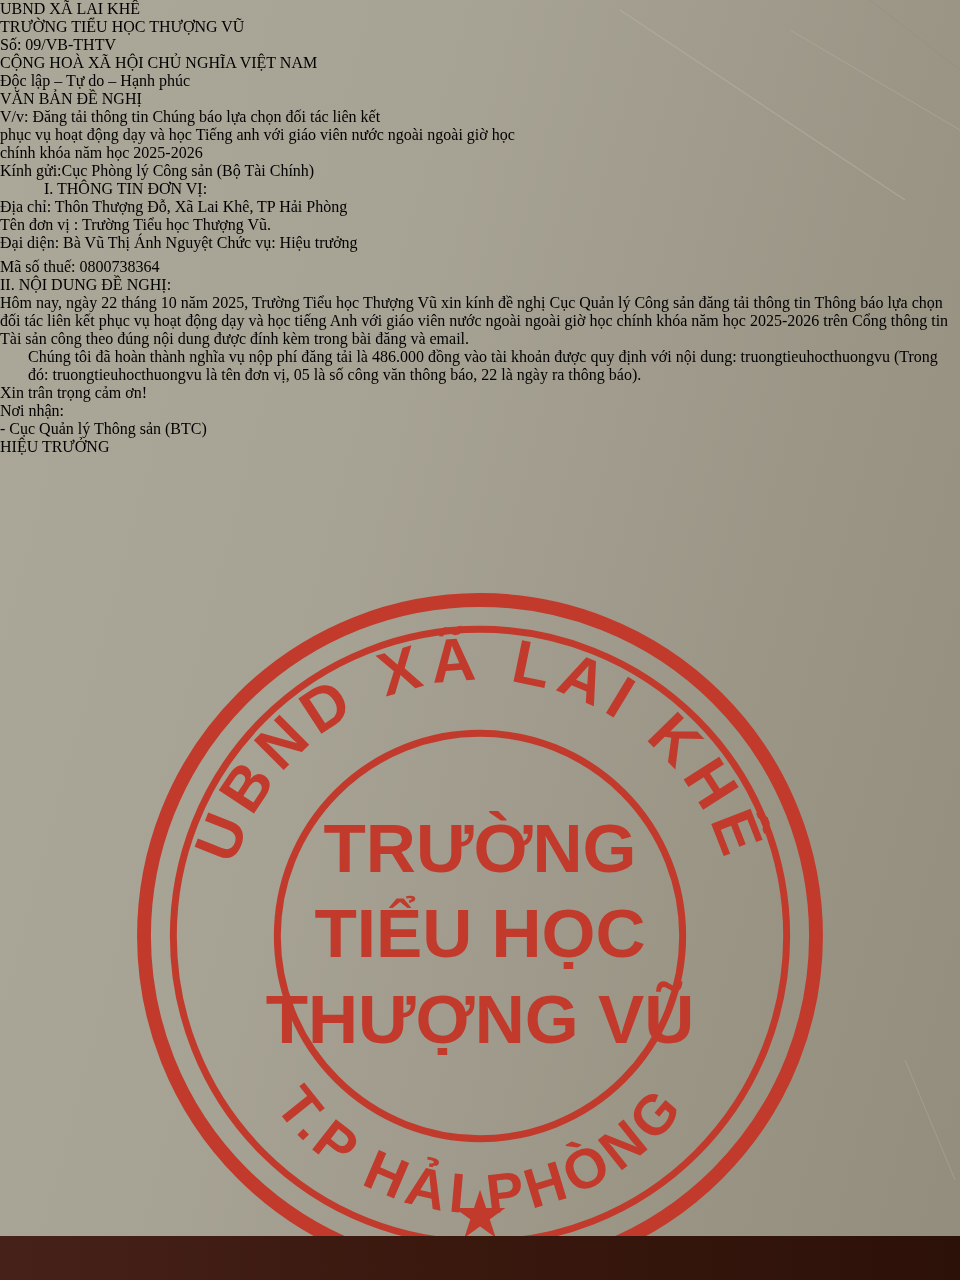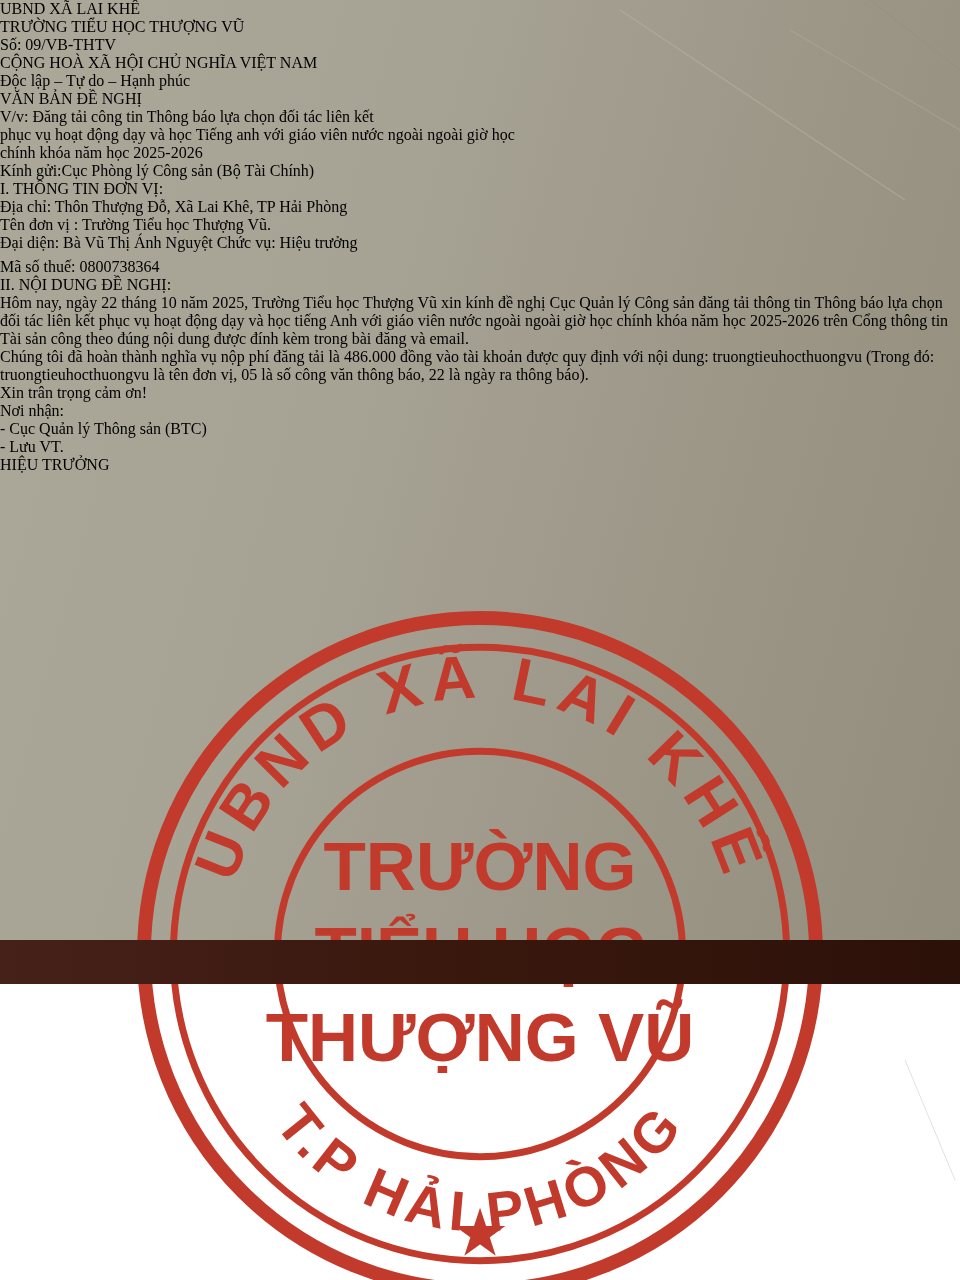--- a/index.html
+++ b/index.html
@@ -1,19 +1,19 @@
 <!DOCTYPE html>
 <html><head>
 <meta charset="utf-8">
 <style>
   * { margin:0; padding:0; box-sizing:border-box; }
   html,body { width:960px; height:1280px; }
   body { font-family:"Liberation Serif", serif; overflow:hidden; }
 
-  .scene { position:relative; width:960px; height:984px;
+  .scene { position:relative; width:960px; height:1280px;
            background:linear-gradient(105deg,#aba899 0%,#a6a294 38%,#9c9687 70%,#938d7d 100%); }
 
   .desk-scratches { position:absolute; inset:0; pointer-events:none; }
   .table-edge { position:absolute; left:0; bottom:0; width:960px; height:44px;
                 background:linear-gradient(90deg,#46211a 0%,#3a180e 45%,#2c1109 100%); }
   .wall-strip { position:absolute; right:0; top:1035px; width:32px; height:205px;
                 background:linear-gradient(180deg,#b0a archivio;  }
   
   .wall-strip { position:absolute; right:0; top:1035px; width:30px; height:200px;
                 background:linear-gradient(180deg,#b2aa96,#a89f8a); opacity:.85; }
@@ -100,52 +100,51 @@
       <div class="blk hR center">
         <div class="l1 nowrap">CỘNG HOÀ XÃ HỘI CHỦ NGHĨA VIỆT NAM</div>
         <div class="l2 nowrap">Độc lập – Tự do – Hạnh phúc</div>
         <div class="rule"></div>
       </div>
 
       
       <div class="blk titleBlk center">
         <div class="doc-title nowrap">VĂN BẢN ĐỀ NGHỊ</div>
         <div class="subj">
-          <div class="nowrap">V/v: Đăng tải công tin Thông báo lựa chọn đối tác liên kết</div>
+          <div class="nowrap">V/v: Đăng tải thông tin Chúng báo lựa chọn đối tác liên kết</div>
           <div class="nowrap">phục vụ hoạt động dạy và học Tiếng anh với giáo viên nước ngoài ngoài giờ học</div>
           <div class="nowrap">chính khóa năm học 2025-2026</div>
         </div>
       </div>
 
       
       <div class="blk salut nowrap">
         <span class="lbl">Kính gửi:</span><span>Cục Phòng lý Công sản (Bộ Tài Chính)</span>
       </div>
 
       
-      <div class="blk h1 nowrap" style="left:207px; top:404px;">I. THÔNG TIN ĐƠN VỊ:</div>
+      <div class="blk h1 nowrap" style="left:207px; top:404px;padding-left:44px;">I. THÔNG TIN ĐƠN VỊ:</div>
       <div class="blk fld nowrap" style="left:199px; top:461px;">Địa chỉ: Thôn Thượng Đỗ, Xã Lai Khê, TP Hải Phòng</div>
       <div class="blk fld nowrap" style="left:205px; top:432px;">Tên đơn vị : Trường Tiểu học Thượng Vũ.</div>
       <div class="blk fld repRow nowrap" style="left:199px; top:489px;">
         <span>Đại diện: Bà Vũ Thị Ánh Nguyệt</span>
         <span>Chức vụ: Hiệu trưởng</span>
       </div>
       <div class="blk fld nowrap" style="left:199px; top:512px;margin-top:6px;">Mã số thuế: 0800738364</div>
 
       
       <div class="blk h1 nowrap" style="left:207px; top:534px;">II. NỘI DUNG ĐỀ NGHỊ:</div>
       <div class="blk para" style="top:558px;">Hôm nay, ngày 22 tháng 10 năm 2025, Trường Tiểu học Thượng Vũ xin kính đề nghị Cục Quản lý Công sản đăng tải thông tin Thông báo lựa chọn đối tác liên kết phục vụ hoạt động dạy và học tiếng Anh với giáo viên nước ngoài ngoài giờ học chính khóa năm học 2025-2026 trên Cổng thông tin Tài sản công theo đúng nội dung được đính kèm trong bài đăng và email.</div>
-      <div class="blk para" style="top:676px;">Chúng tôi đã hoàn thành nghĩa vụ nộp phí đăng tải là 486.000 đồng vào tài khoản được quy định với nội dung: truongtieuhocthuongvu (Trong đó: truongtieuhocthuongvu là tên đơn vị, 05 là số công văn thông báo, 22 là ngày ra thông báo).</div>
+      <div class="blk para" style="top:676px;padding-left:28px;">Chúng tôi đã hoàn thành nghĩa vụ nộp phí đăng tải là 486.000 đồng vào tài khoản được quy định với nội dung: truongtieuhocthuongvu (Trong đó: truongtieuhocthuongvu là tên đơn vị, 05 là số công văn thông báo, 22 là ngày ra thông báo).</div>
       <div class="blk closing nowrap">Xin trân trọng cảm ơn!</div>
 
       
       <div class="blk recv">
         <div class="lbl nowrap">Nơi nhận:</div>
         <div class="item nowrap">- Cục Quản lý Thông sản (BTC)</div>
-        <div class="item nowrap">- Lưu VT.</div>
       </div>
 
       
       <div class="blk signTitle nowrap">HIỆU TRƯỞNG</div>
 
       <svg class="stamp" viewBox="0 0 180 180">
         <g fill="none" stroke="#c23a2b">
           <circle cx="90" cy="90" r="63" stroke-width="2.6"></circle>
           <circle cx="90" cy="90" r="57.5" stroke-width="1.3"></circle>
           <circle cx="90" cy="90" r="38" stroke-width="1.3"></circle>

